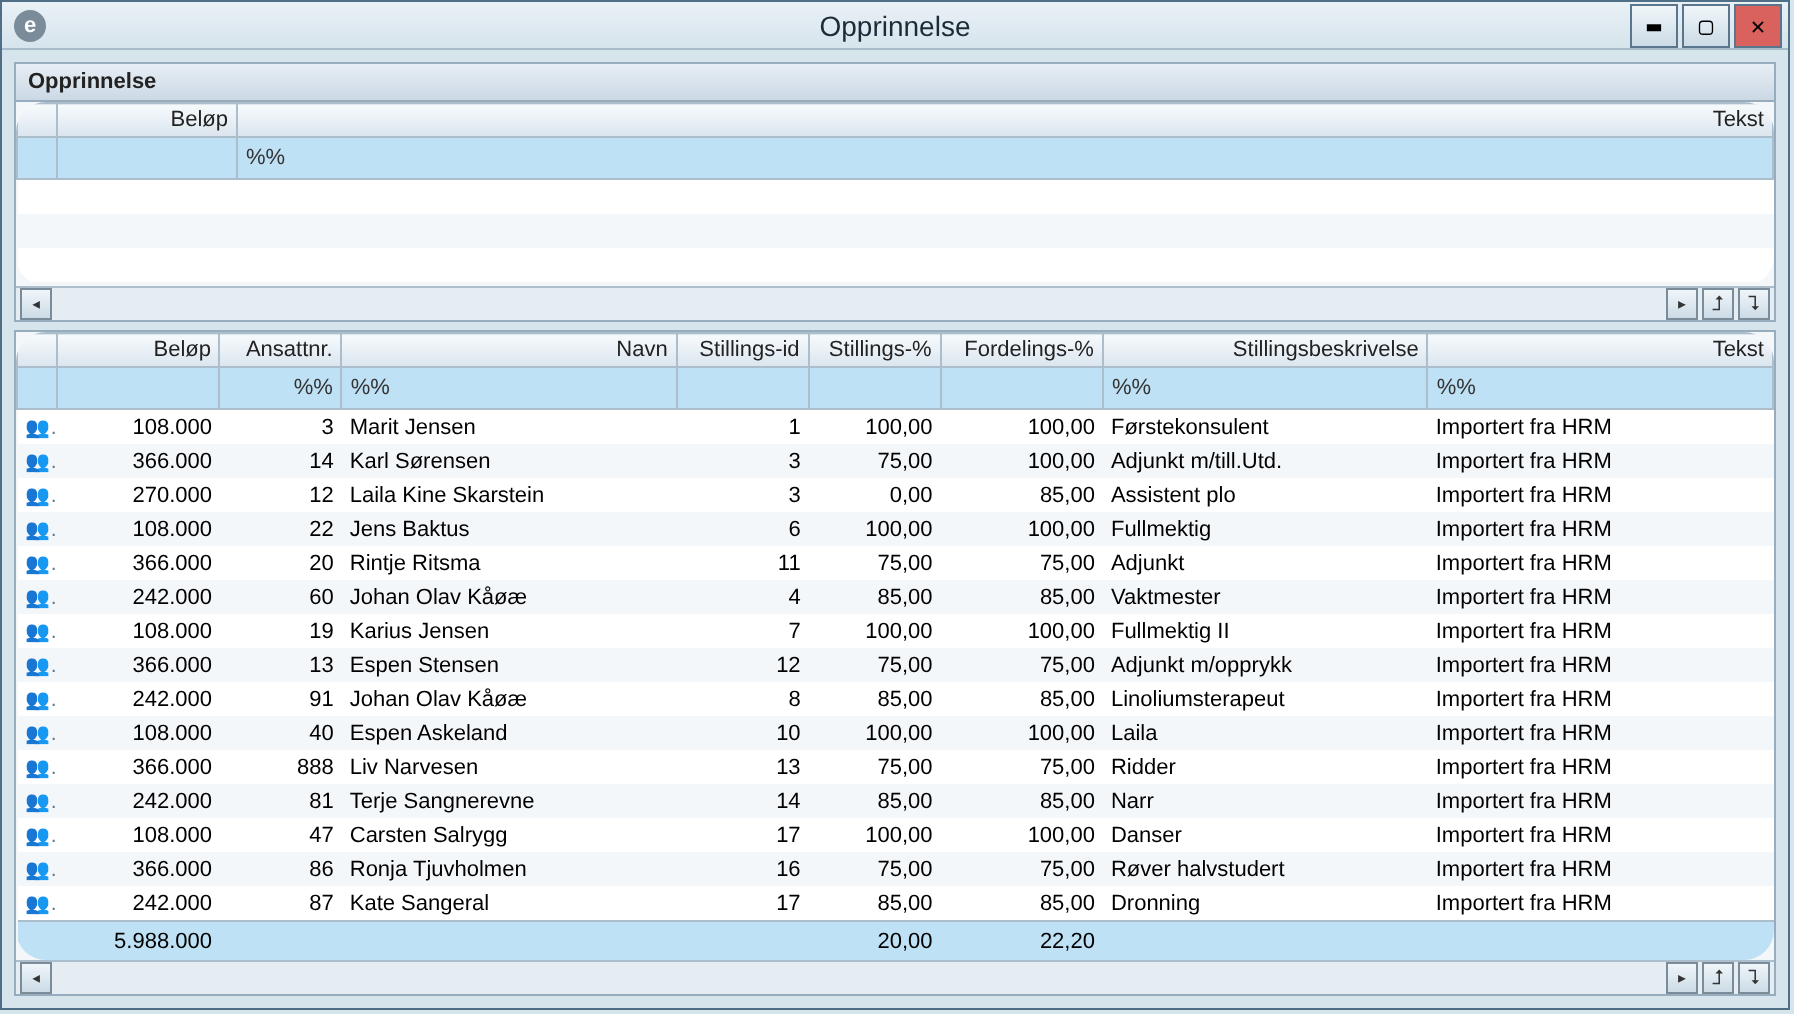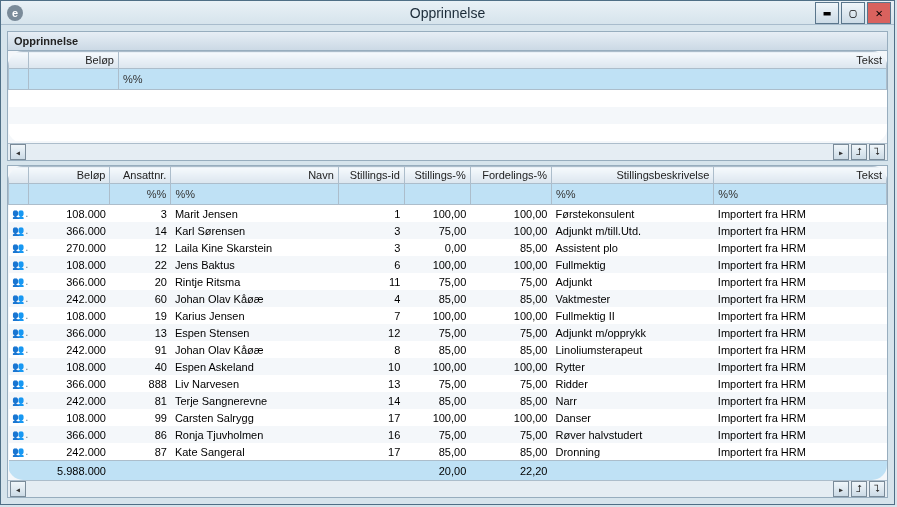--- a/index.html
+++ b/index.html
@@ -381,21 +381,21 @@
                 <td>Importert fra HRM</td>
               </tr>
               <tr class="alt">
                 <td class="icon-cell">👥</td>
                 <td class="num-r">108.000</td>
                 <td class="num-r">40</td>
                 <td>Espen Askeland</td>
                 <td class="num-r">10</td>
                 <td class="num-r">100,00</td>
                 <td class="num-r">100,00</td>
-                <td>Rytter</td>
+                <td>Laila</td>
                 <td>Importert fra HRM</td>
               </tr>
               <tr class="even">
                 <td class="icon-cell">👥</td>
                 <td class="num-r">366.000</td>
                 <td class="num-r">888</td>
                 <td>Liv Narvesen</td>
                 <td class="num-r">13</td>
                 <td class="num-r">75,00</td>
                 <td class="num-r">75,00</td>
@@ -409,21 +409,21 @@
                 <td>Terje Sangnerevne</td>
                 <td class="num-r">14</td>
                 <td class="num-r">85,00</td>
                 <td class="num-r">85,00</td>
                 <td>Narr</td>
                 <td>Importert fra HRM</td>
               </tr>
               <tr class="even">
                 <td class="icon-cell">👥</td>
                 <td class="num-r">108.000</td>
-                <td class="num-r">99</td>
+                <td class="num-r">47</td>
                 <td>Carsten Salrygg</td>
                 <td class="num-r">17</td>
                 <td class="num-r">100,00</td>
                 <td class="num-r">100,00</td>
                 <td>Danser</td>
                 <td>Importert fra HRM</td>
               </tr>
               <tr class="alt">
                 <td class="icon-cell">👥</td>
                 <td class="num-r">366.000</td>

